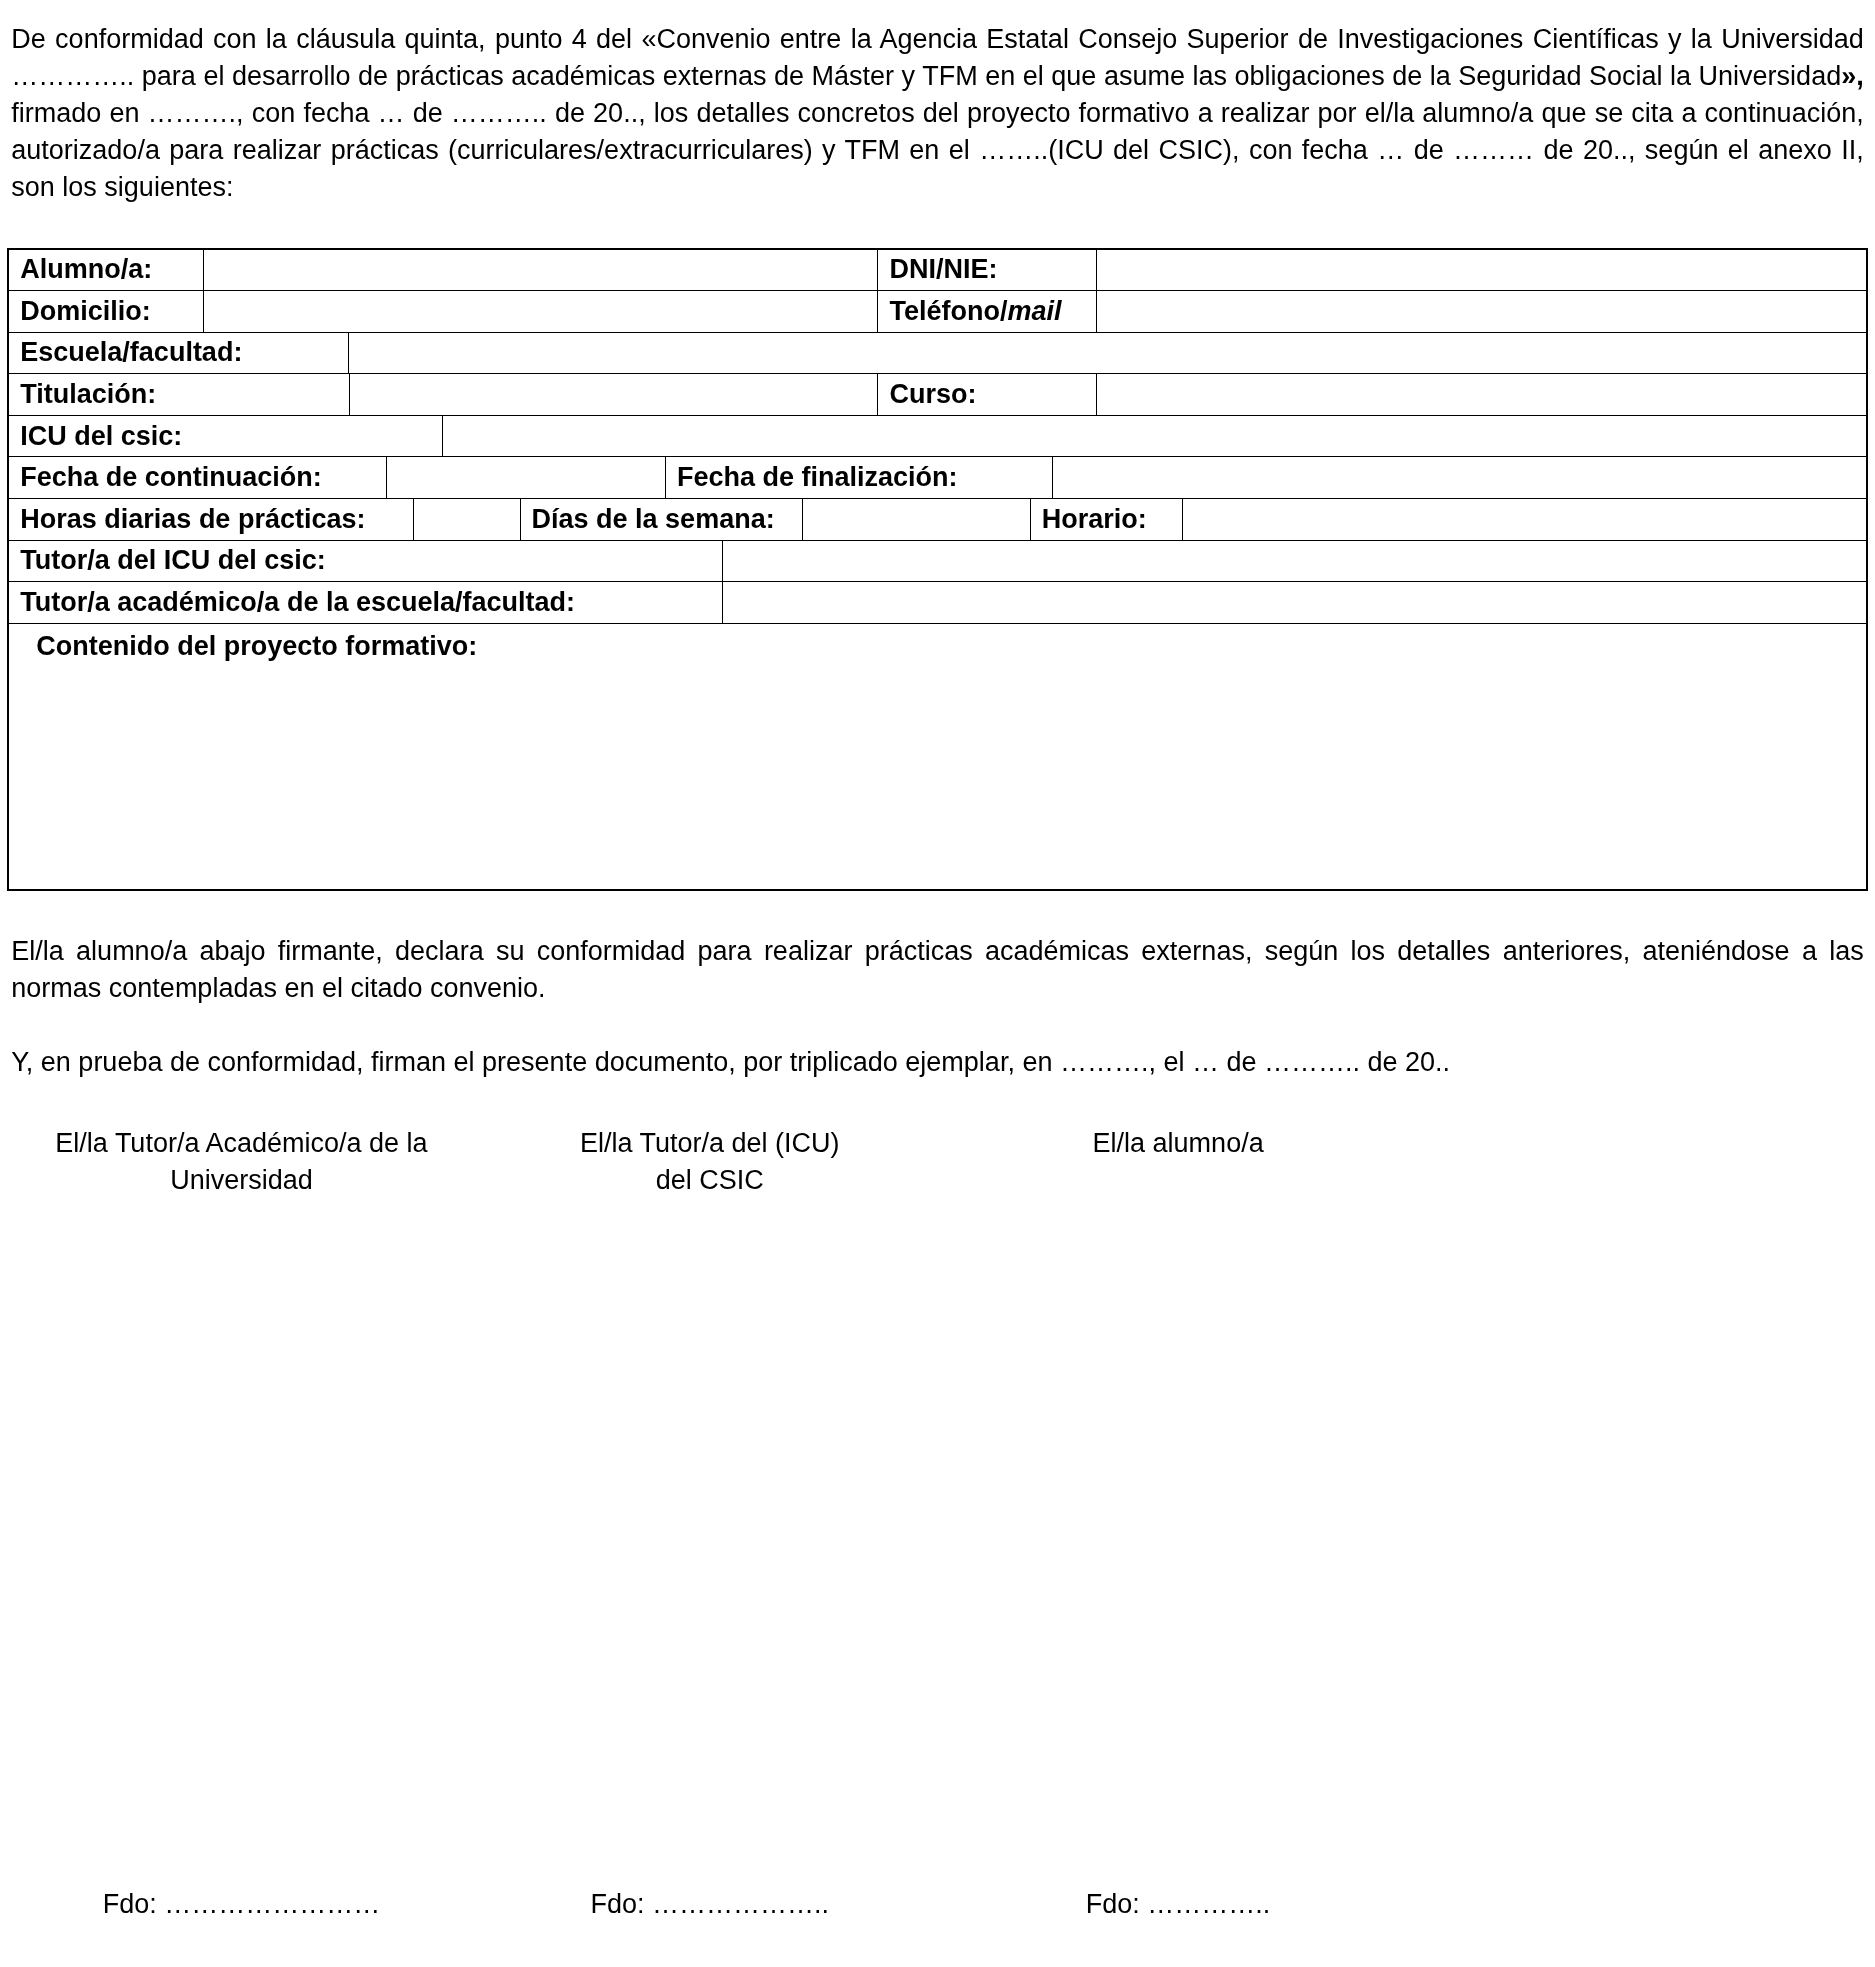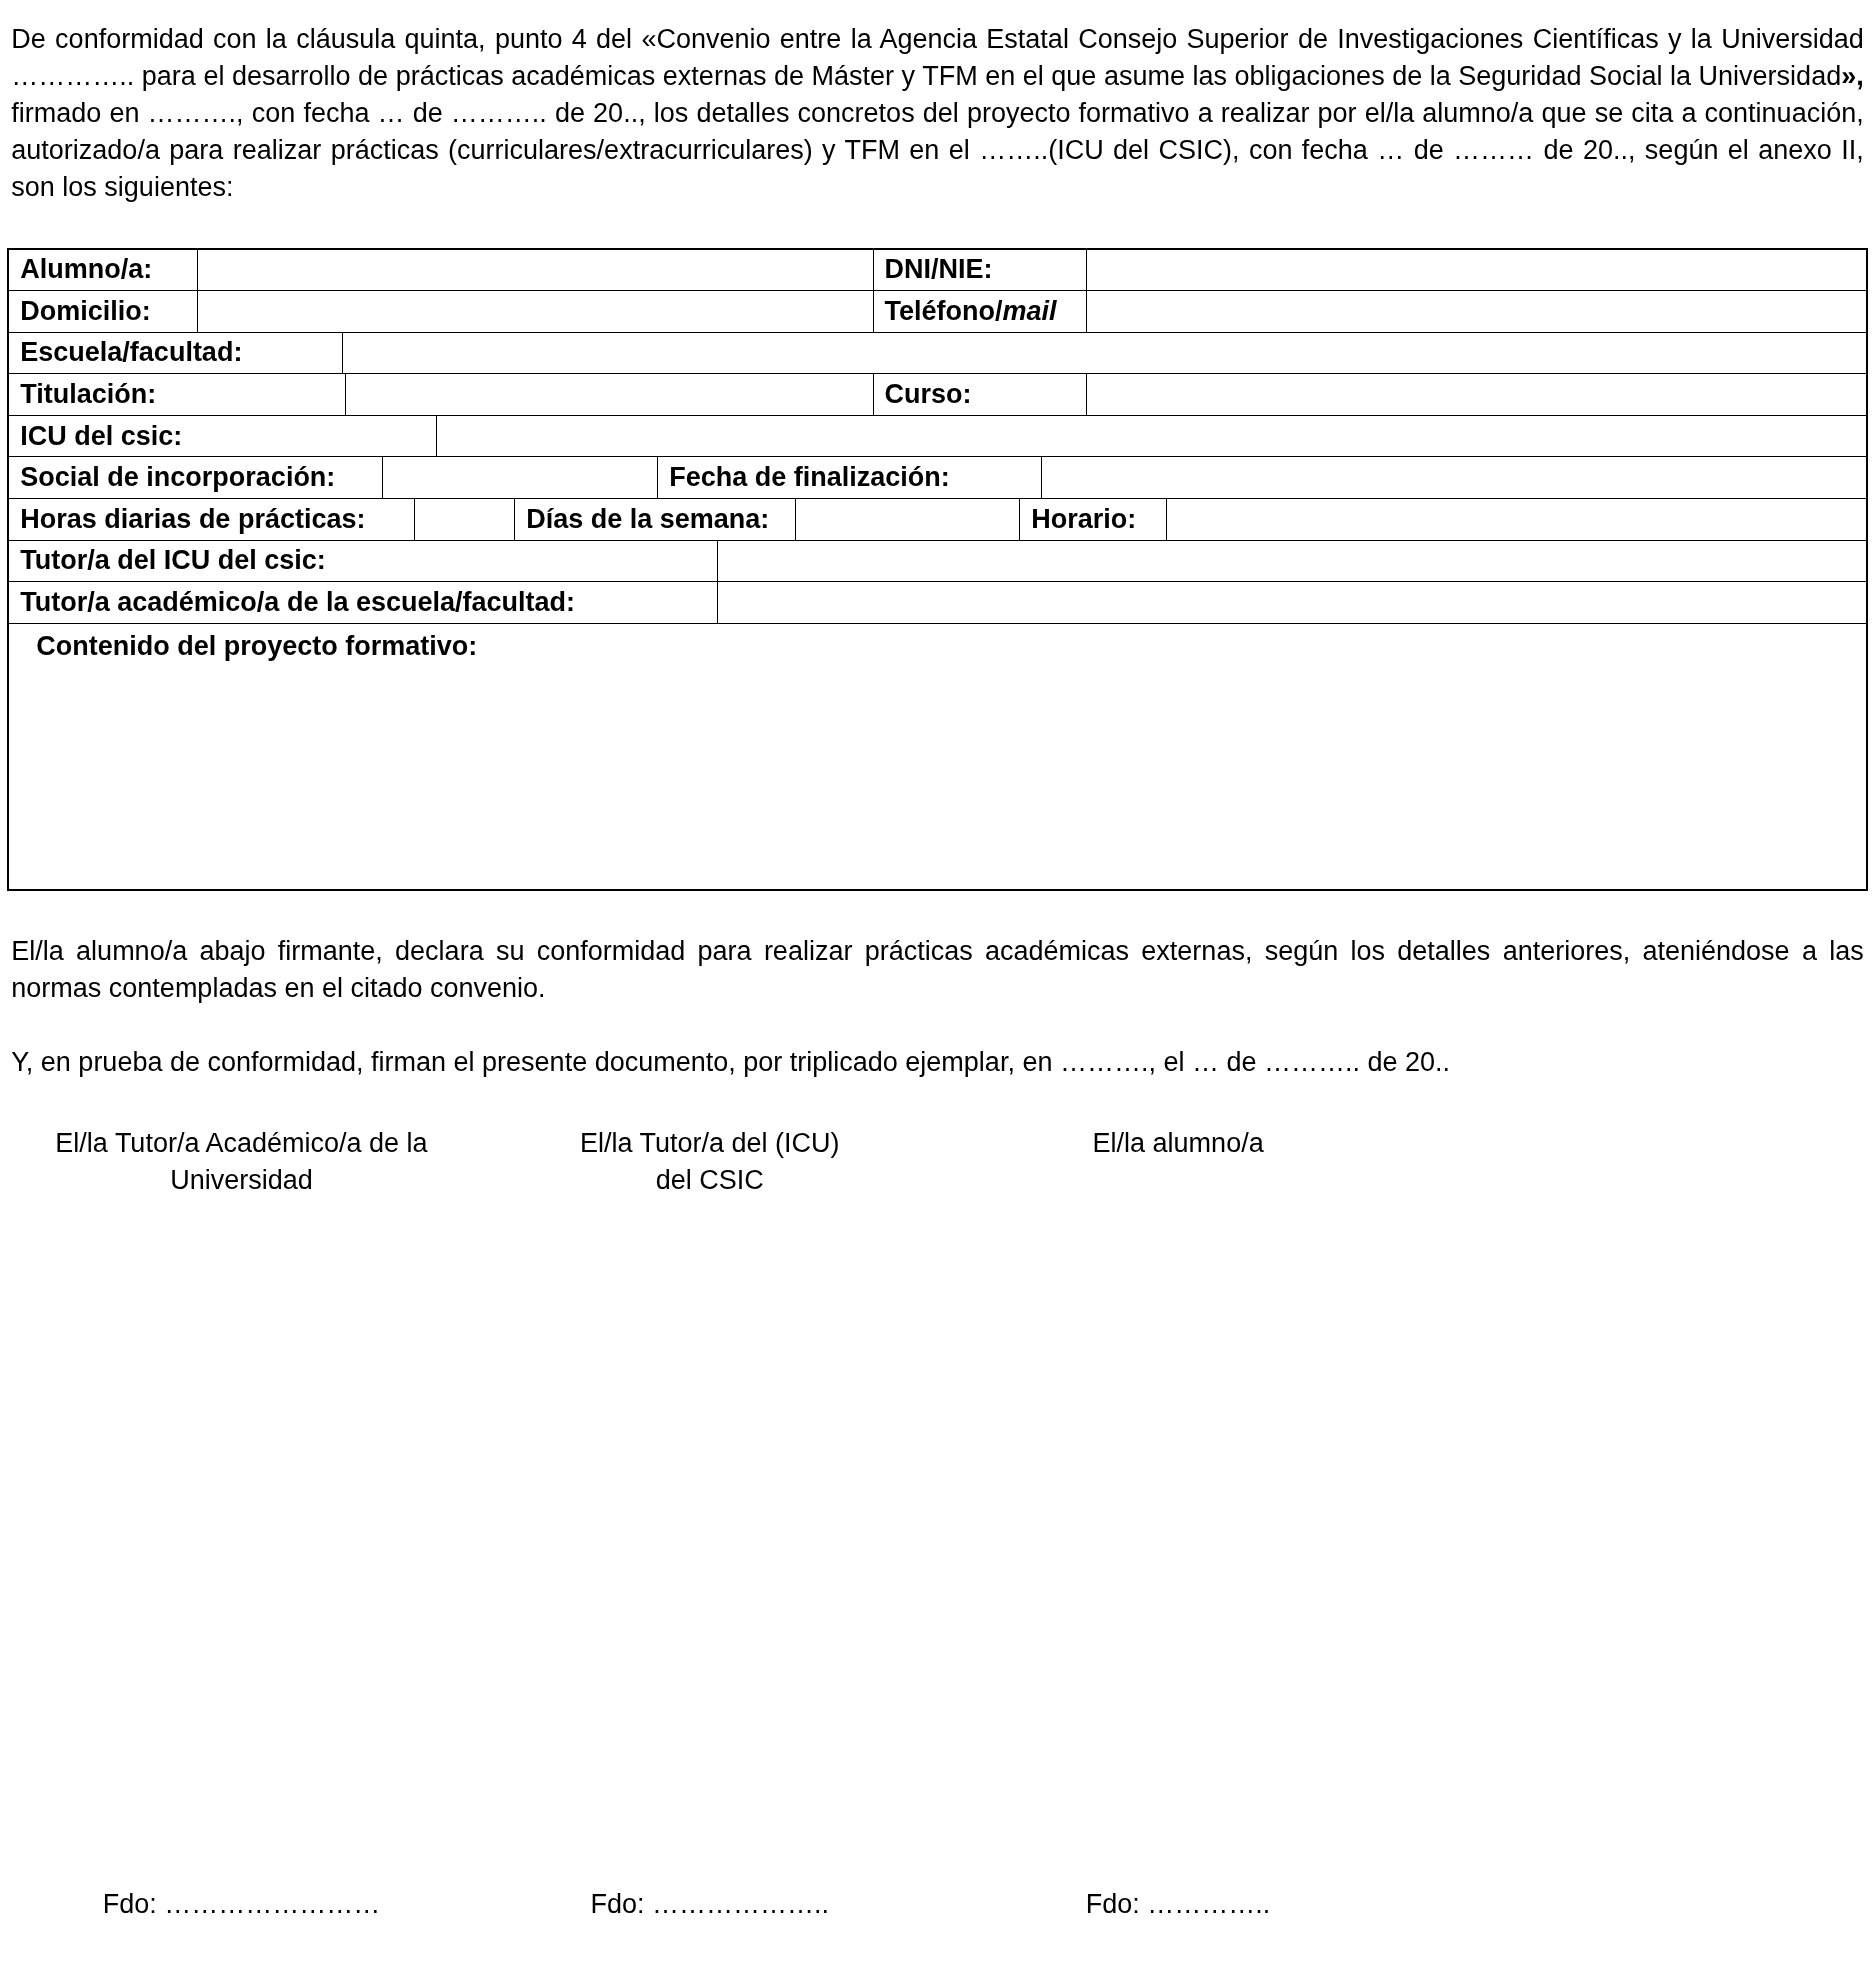--- a/index.html
+++ b/index.html
@@ -20,21 +20,21 @@
   }
   .para { margin: 4px; text-align: justify; }
   .b { font-weight: bold; }
   .it { font-style: italic; }
 
   
   .tbl {
     margin-top: 42px;
     border: 2.8px solid #000;
   }
-  .trow { display: flex; }
+  .trow { display: flex; gap: 8px; }
   .trow + .trow { border-top: 1.8px solid #000; }
   .cell {
     box-sizing: border-box;
     min-height: 39px;
     display: flex;
     align-items: center;
     padding: 1.8px 11px;
     overflow: hidden;
     white-space: nowrap;
   }
@@ -109,21 +109,21 @@
 
     <div class="trow">
       <div class="cell lbl" style="width:23%">
           <span>ICU del csic:</span>
         </div>
       <div class="cell" style="width:77%"></div>
     </div>
 
     <div class="trow">
       <div class="cell lbl" style="width:20.1%">
-          <span>Social de incorporación:</span>
+          <span>Fecha de continuación:</span>
         </div>
       <div class="cell" style="width:14.8%"></div>
       <div class="cell lbl" style="width:20.7%">
           <span>Fecha de finalización:</span>
         </div>
       <div class="cell" style="width:44.4%"></div>
     </div>
 
     <div class="trow">
       <div class="cell lbl" style="width:21.8%">

